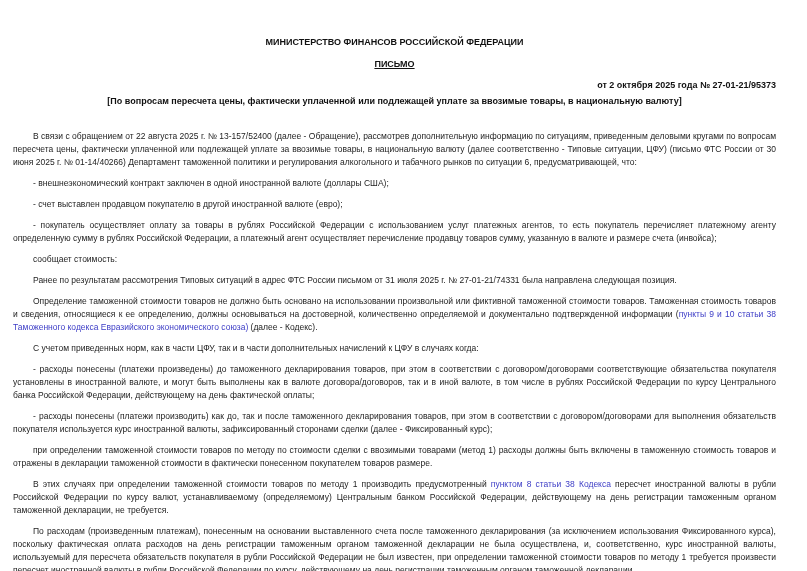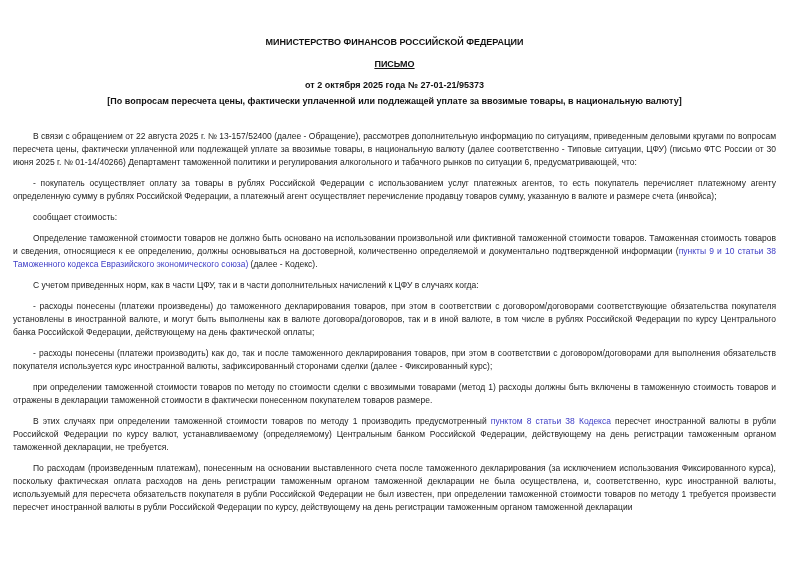--- a/index.html
+++ b/index.html
@@ -18,21 +18,21 @@
   }
   .doc-header {
     text-align: center;
     font-weight: bold;
     font-size: 9px;
     color: #111111;
   }
   .doc-header .h-line { line-height: 12px; }
   .h-ministry { margin-top: 6px; }
   .h-doctype  { margin-top: 10px; text-decoration: underline; }
-  .h-date     { margin-top: 9px;  }
+  .h-date     { margin-top: 9px; text-align: right;  }
   .h-subject  { margin-top: 4px; }
   .doc-body {
     margin-top: 23px;
     font-size: 8.5px;
     line-height: 13px;
     text-align: justify;
     color: #1c1c1c;
   }
   .para {
     text-indent: 20px;
@@ -48,22 +48,25 @@
 
 <div class="page">
   <div class="doc-header">
     <div class="h-line h-ministry">МИНИСТЕРСТВО ФИНАНСОВ РОССИЙСКОЙ ФЕДЕРАЦИИ</div>
     <div class="h-line h-doctype">ПИСЬМО</div>
     <div class="h-line h-date">от 2 октября 2025 года № 27-01-21/95373</div>
     <div class="h-line h-subject">[По вопросам пересчета цены, фактически уплаченной или подлежащей уплате за ввозимые товары, в национальную валюту]</div>
   </div>
   <div class="doc-body">
       <p class="para"><span>В связи с обращением от 22 августа 2025 г. № 13-157/52400 (далее - Обращение), рассмотрев дополнительную информацию по ситуациям, приведенным деловыми кругами по вопросам пересчета цены, фактически уплаченной или подлежащей уплате за ввозимые товары, в национальную валюту (далее соответственно - Типовые ситуации, ЦФУ) (письмо ФТС России от 30 июня 2025 г. № 01-14/40266) Департамент таможенной политики и регулирования алкогольного и табачного рынков по ситуации 6, предусматривающей, что:</span></p>
+      <p class="para"><span>- внешнеэкономический контракт заключен в одной иностранной валюте (доллары США);</span></p>
+      <p class="para"><span>- счет выставлен продавцом покупателю в другой иностранной валюте (евро);</span></p>
       <p class="para"><span>- покупатель осуществляет оплату за товары в рублях Российской Федерации с использованием услуг платежных агентов, то есть покупатель перечисляет платежному агенту определенную сумму в рублях Российской Федерации, а платежный агент осуществляет перечисление продавцу товаров сумму, указанную в валюте и размере счета (инвойса);</span></p>
       <p class="para"><span>сообщает стоимость:</span></p>
+      <p class="para"><span>Ранее по результатам рассмотрения Типовых ситуаций в адрес ФТС России письмом от 31 июля 2025 г. № 27-01-21/74331 была направлена следующая позиция.</span></p>
       <p class="para"><span>Определение таможенной стоимости товаров не должно быть основано на использовании произвольной или фиктивной таможенной стоимости товаров. Таможенная стоимость товаров и сведения, относящиеся к ее определению, должны основываться на достоверной, количественно определяемой и документально подтвержденной информации (</span><span class="link">пункты 9 и 10 статьи 38 Таможенного кодекса Евразийского экономического союза)</span><span> (далее - Кодекс).</span></p>
       <p class="para"><span>С учетом приведенных норм, как в части ЦФУ, так и в части дополнительных начислений к ЦФУ в случаях когда:</span></p>
       <p class="para"><span>- расходы понесены (платежи произведены) до таможенного декларирования товаров, при этом в соответствии с договором/договорами соответствующие обязательства покупателя установлены в иностранной валюте, и могут быть выполнены как в валюте договора/договоров, так и в иной валюте, в том числе в рублях Российской Федерации по курсу Центрального банка Российской Федерации, действующему на день фактической оплаты;</span></p>
       <p class="para"><span>- расходы понесены (платежи производить) как до, так и после таможенного декларирования товаров, при этом в соответствии с договором/договорами для выполнения обязательств покупателя используется курс иностранной валюты, зафиксированный сторонами сделки (далее - Фиксированный курс);</span></p>
       <p class="para"><span>при определении таможенной стоимости товаров по методу по стоимости сделки с ввозимыми товарами (метод 1) расходы должны быть включены в таможенную стоимость товаров и отражены в декларации таможенной стоимости в фактически понесенном покупателем товаров размере.</span></p>
       <p class="para"><span>В этих случаях при определении таможенной стоимости товаров по методу 1 производить предусмотренный </span><span class="link">пунктом 8 статьи 38 Кодекса</span><span> пересчет иностранной валюты в рубли Российской Федерации по курсу валют, устанавливаемому (определяемому) Центральным банком Российской Федерации, действующему на день регистрации таможенным органом таможенной декларации, не требуется.</span></p>
       <p class="para"><span>По расходам (произведенным платежам), понесенным на основании выставленного счета после таможенного декларирования (за исключением использования Фиксированного курса), поскольку фактическая оплата расходов на день регистрации таможенным органом таможенной декларации не была осуществлена, и, соответственно, курс иностранной валюты, используемый для пересчета обязательств покупателя в рубли Российской Федерации не был известен, при определении таможенной стоимости товаров по методу 1 требуется произвести пересчет иностранной валюты в рубли Российской Федерации по курсу, действующему на день регистрации таможенным органом таможенной декларации </span></p>
     </div>
 </div>
 

